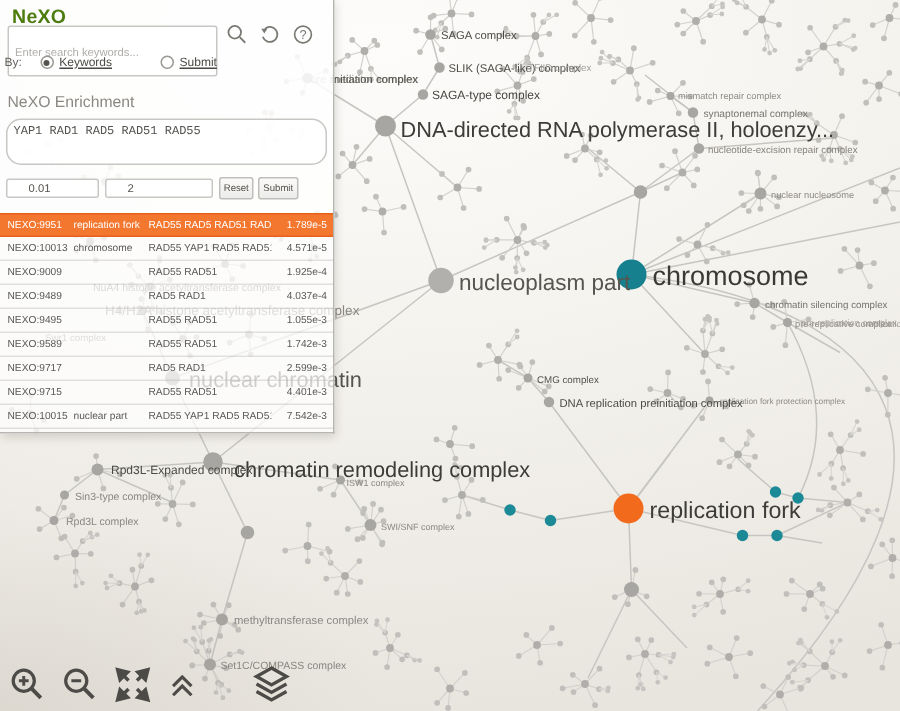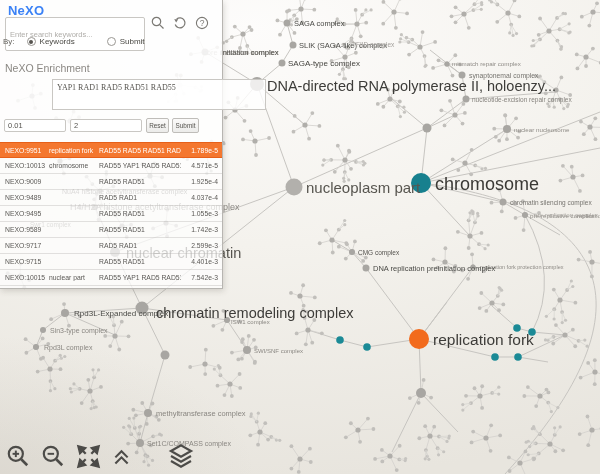--- a/index.html
+++ b/index.html
@@ -11,36 +11,36 @@
   #vignette{position:absolute;left:0;bottom:0;width:260px;height:140px;
     background:radial-gradient(ellipse at 0% 100%, rgba(120,110,95,0.10), rgba(0,0,0,0) 70%);pointer-events:none;}
   svg text{font-family:"Liberation Sans",sans-serif;}
   #graph{position:absolute;left:0;top:0;}
 
   
   .panel{position:absolute;left:0;top:0;width:223px;height:289px;
     background:rgba(255,255,255,0.72);border:1px solid #b7b5b1;border-left:none;border-top:none;
     box-shadow:1px 2px 6px rgba(60,55,45,0.18);box-sizing:border-box;}
   .panel-top{position:absolute;left:0;top:0;width:100%;height:142px;background:rgba(255,255,255,0.45);}
-  .app-title{position:absolute;left:8px;top:3px;font-size:13px;font-weight:bold;color:#3b82f6;letter-spacing:.2px;}
+  .app-title{position:absolute;left:8px;top:3px;font-size:13px;font-weight:bold;color:#4d7c0f;letter-spacing:.2px;}
   .search-input{position:absolute;left:5px;top:17px;width:140px;height:15px;box-sizing:border-box;
     border:1px solid #c9c7c3;border-radius:2px;font-size:7.5px;color:#555;padding:16px 4px;background:rgba(255,255,255,0.85);}
   .search-input::placeholder{color:#b0aeaa;}
   .hicon{position:absolute;top:15px;width:16px;height:16px;cursor:pointer;}
   .by-row{position:absolute;left:3px;top:37px;font-size:8px;color:#66645f;display:flex;align-items:flex-start;}
   .radio{width:7px;height:7px;border:1px solid #9a9893;border-radius:50%;display:inline-block;
     margin:0 4px 0 12px;position:relative;background:#fff;}
   .radio.on::after{content:"";position:absolute;left:1.5px;top:1.5px;width:4px;height:4px;border-radius:50%;background:#55534e;}
-  .radio-label{color:#4a4944;}
+  .radio-label{color:#4a4944;text-decoration:underline;}
   .section-heading{position:absolute;left:5px;top:62px;font-size:10.5px;color:#8b8883;}
   .query-box{position:absolute;left:4px;top:79px;width:214px;height:31px;box-sizing:border-box;resize:none;
-    border:1px solid #c9c7c3;border-radius:0;font-family:Liberation Serif, serif;
-    font-size:8px;color:#55534e;padding:3px 4px;background:rgba(255,255,255,0.8);margin-left:48px;}
+    border:1px solid #c9c7c3;border-radius:10px;font-family:Liberation Mono, monospace;
+    font-size:8px;color:#55534e;padding:3px 4px;background:rgba(255,255,255,0.8);}
   .param-input{position:absolute;top:119px;height:13px;box-sizing:border-box;border:1px solid #c9c7c3;
-    border-radius:2px;font-size:7.5px;color:#55534e;padding:0 3px;background:rgba(255,255,255,0.85);}
+    border-radius:2px;font-size:7.5px;color:#55534e;padding:0 14px;background:rgba(255,255,255,0.85);}
   #alpha-input{left:4px;width:62px;}
   #genes-input{left:70px;width:72px;}
   .btn{position:absolute;top:118px;height:15px;box-sizing:border-box;border:1px solid #bfbdb9;border-radius:2px;
     background:linear-gradient(#fbfaf9,#ececea);font-size:6.4px;color:#55534e;text-align:center;line-height:13px;cursor:pointer;}
   #reset-btn{left:146px;width:23px;}
   #submit-btn{left:172px;width:27px;}
 
   .rtable{position:absolute;left:0;top:142px;width:222px;}
   .trow{display:flex;align-items:center;height:16px;box-sizing:border-box;font-size:6.8px;color:#5a5855;
     border-bottom:1px solid rgba(175,173,169,0.35);cursor:pointer;}

